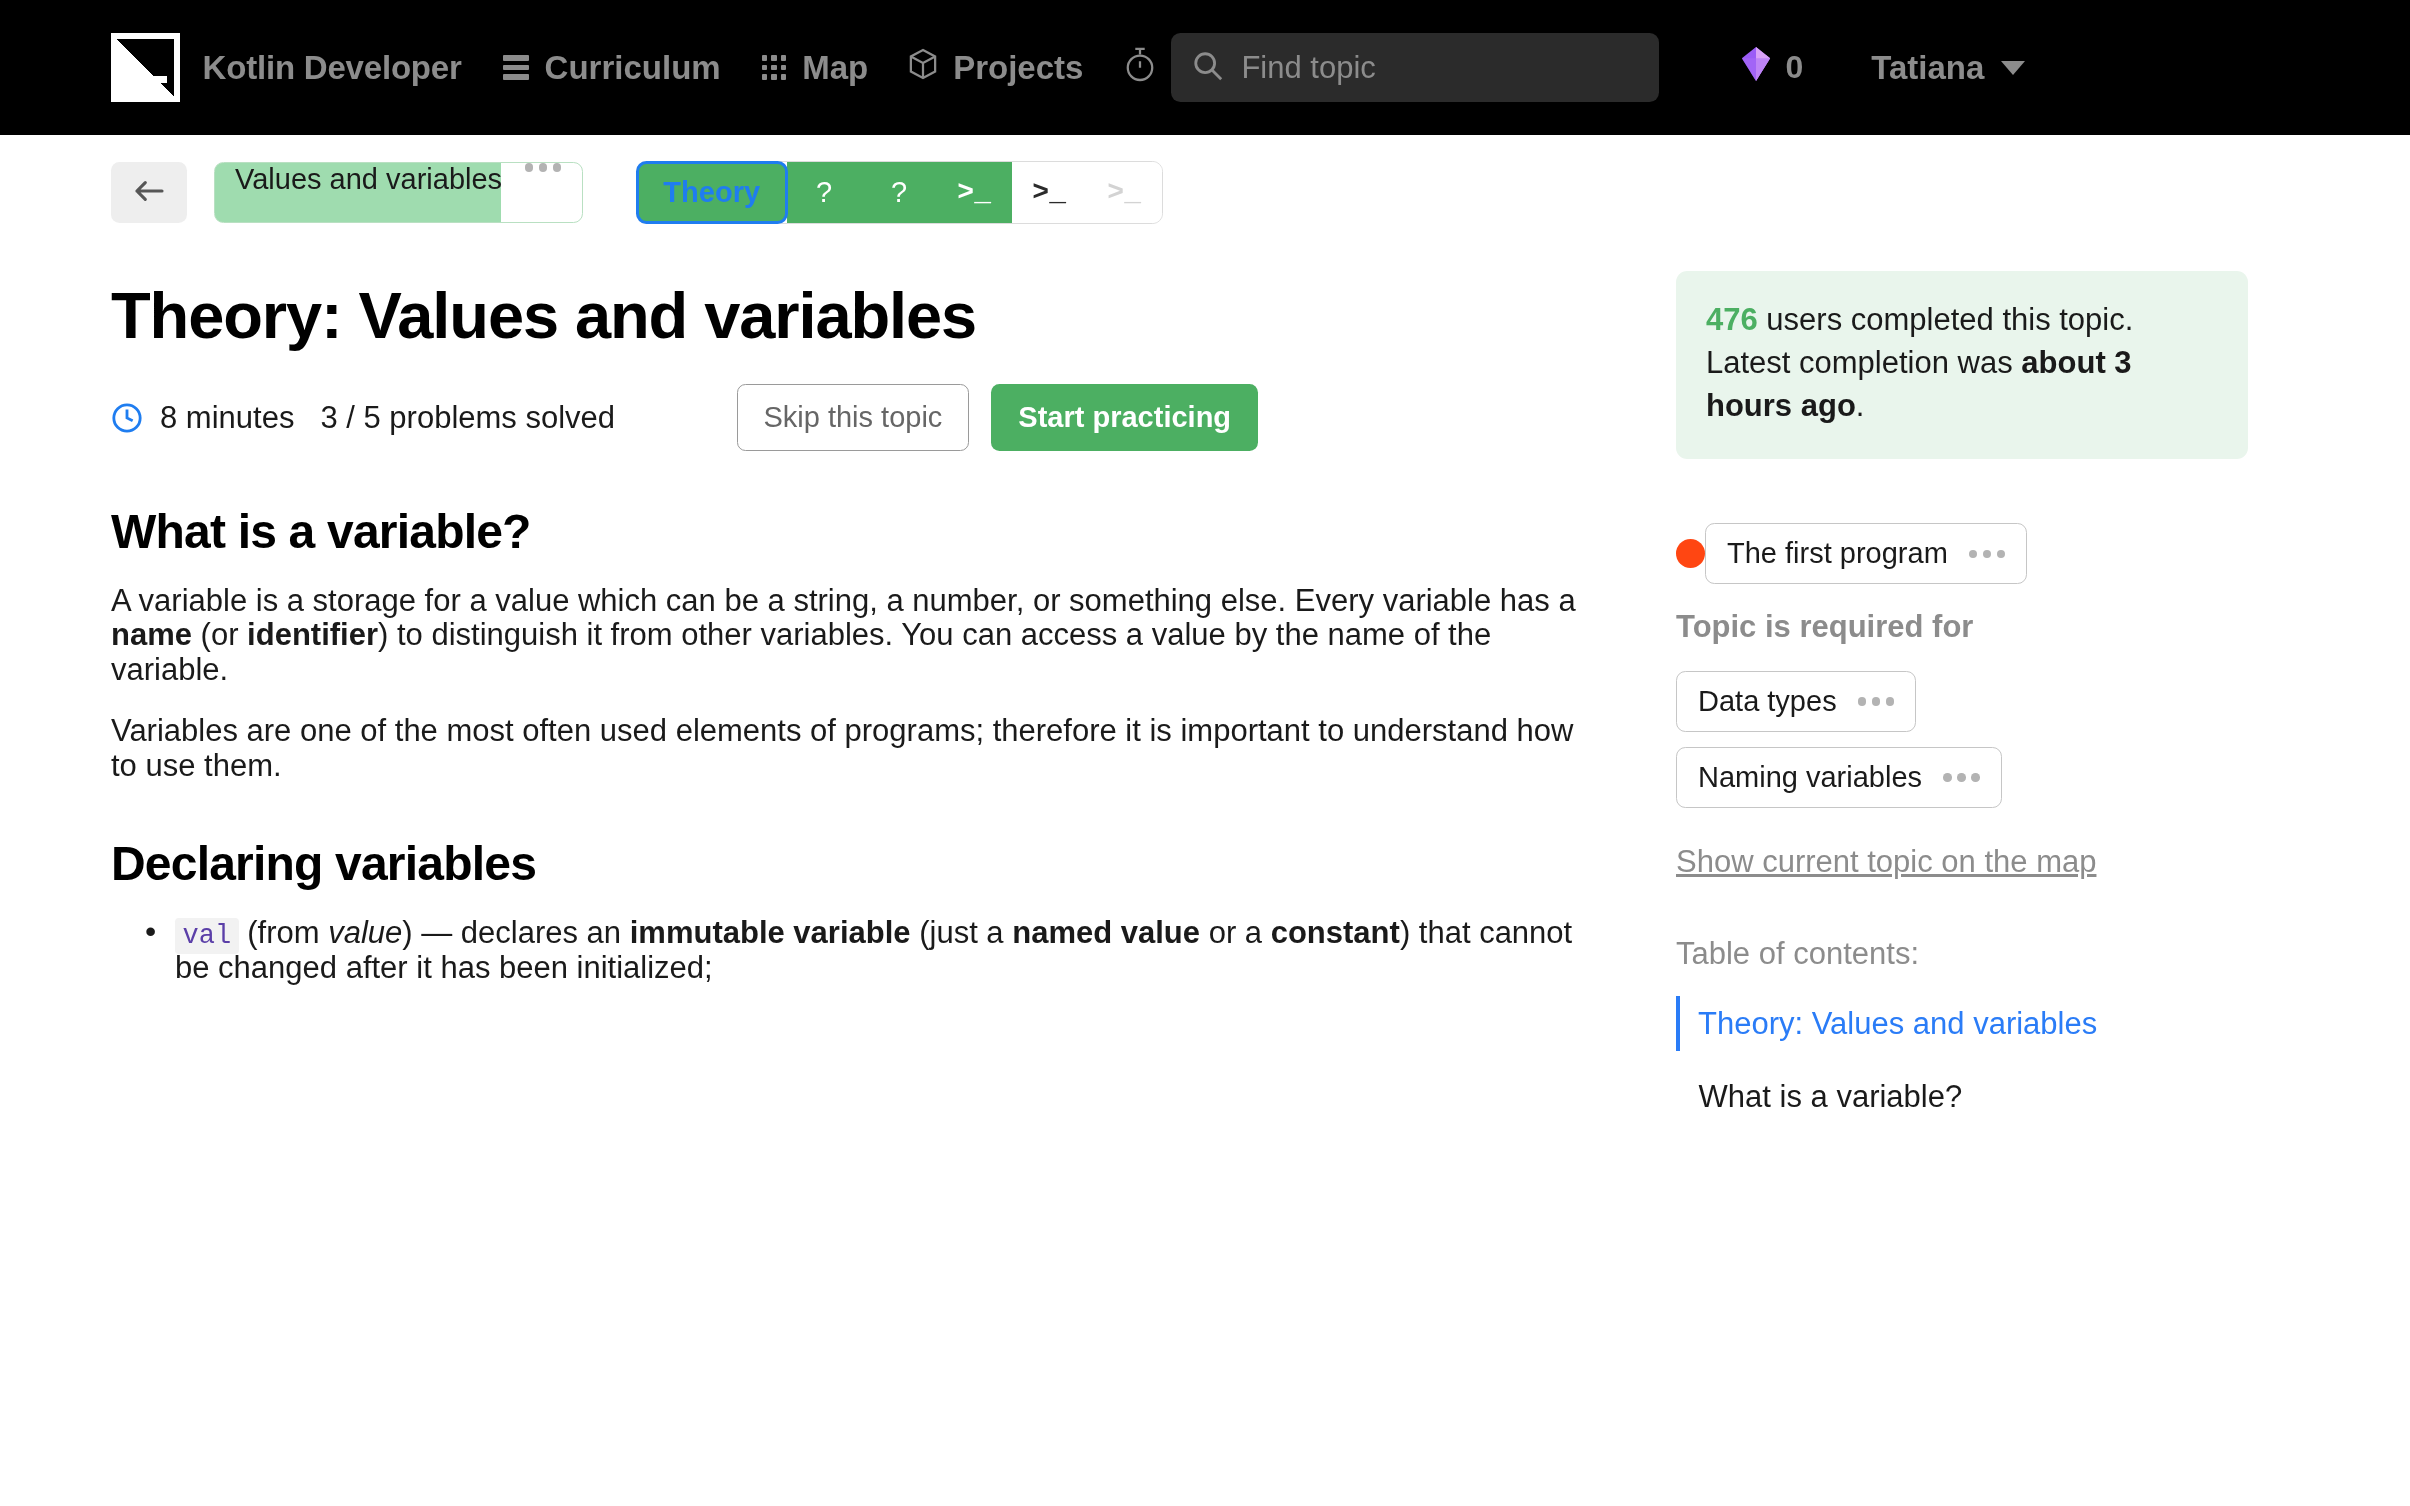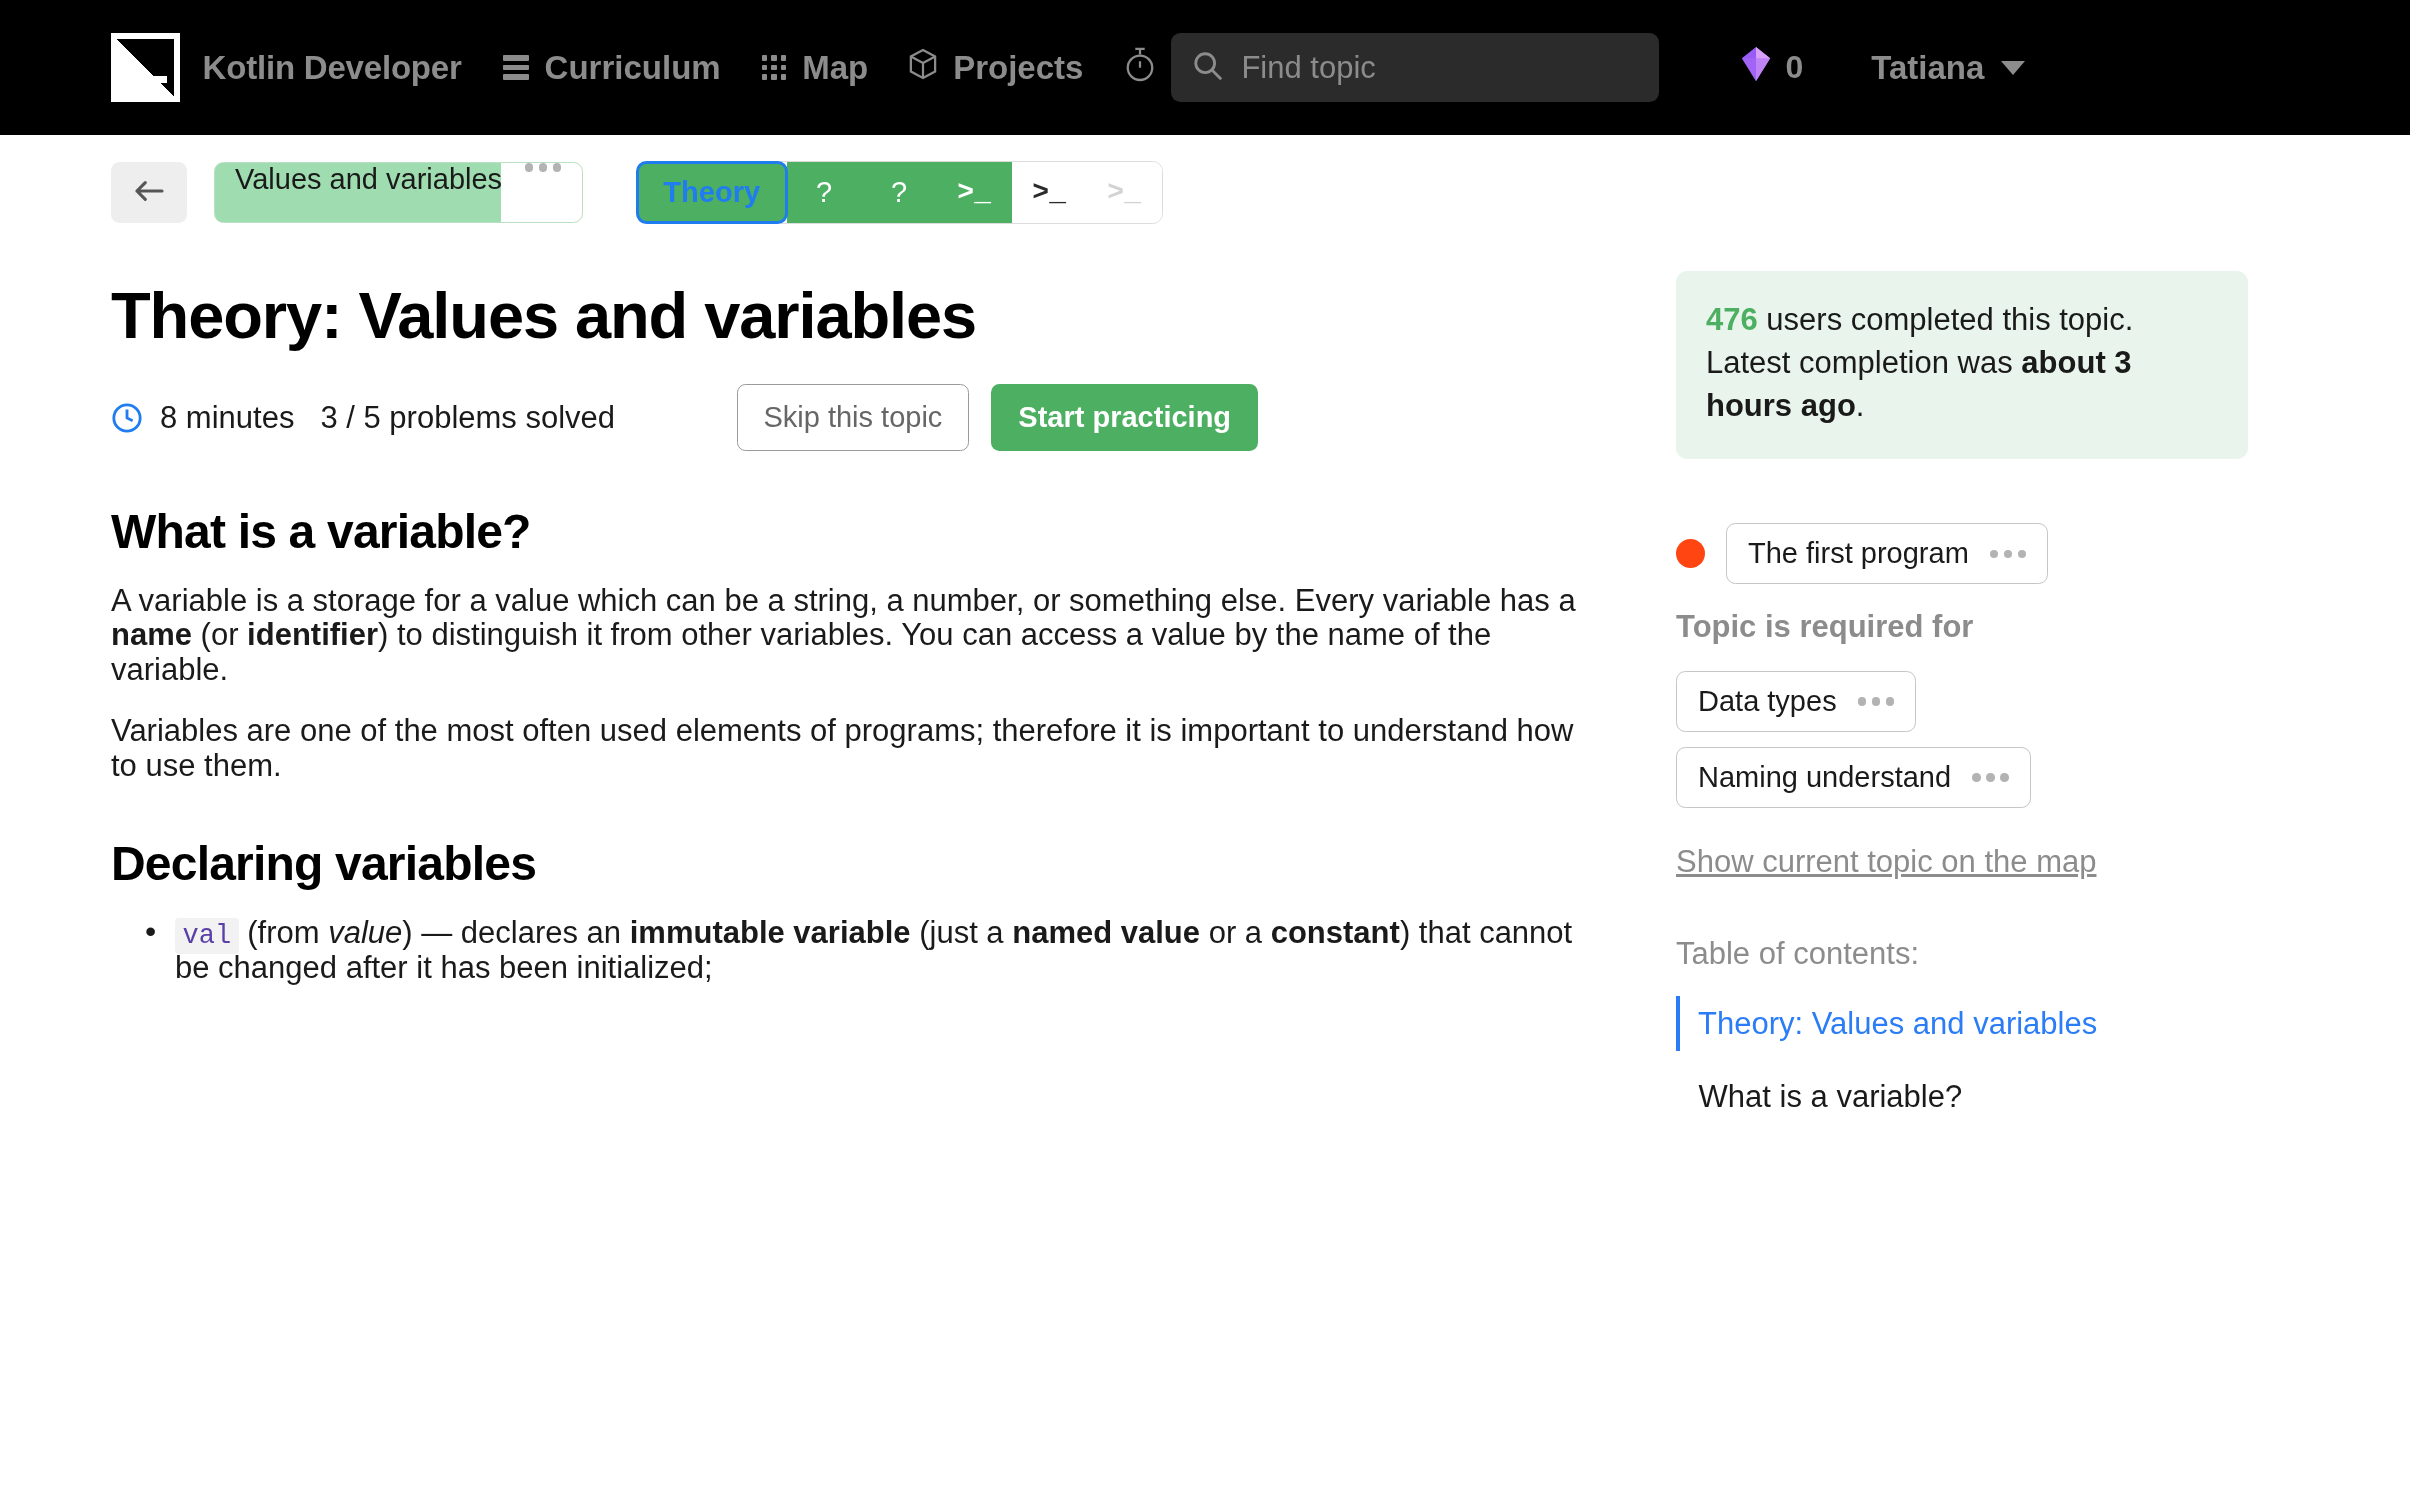--- a/index.html
+++ b/index.html
@@ -287,21 +287,21 @@
     margin-bottom: 64px;
   }
   .stat-card .count { color: #4caf62; font-weight: bold; }
   .aside-h {
     font-size: 31px;
     font-weight: bold;
     margin-bottom: 26px;
   }
   .aside-h.depends { color: #ff4612; }
   .aside-h.required { color: #8c8c8c; margin-top: 24.5px; }
-  .dep-row { display: flex; align-items: center; gap: 21px; margin-bottom: 11.3px; }
+  .dep-row { display: flex; align-items: center; margin-bottom: 11.3px; }
   .dot-red { width: 29px; height: 29px; border-radius: 50%; background: #ff4612; flex: 0 0 auto; }
   .pill {
     border: 0.9px solid #c6c6c6;
     border-radius: 9.4px;
     background: #ffffff;
     display: inline-flex;
     align-items: center;
     gap: 21px;
     padding: 13px 21px;
     font-size: 29px;
@@ -510,21 +510,21 @@
     <div class="pill">
       <span>Data types</span>
       <span class="dots">
           <i></i>
           <i></i>
           <i></i>
         </span>
     </div>
     <br>
     <div class="pill">
-      <span>Naming understand</span>
+      <span>Naming variables</span>
       <span class="dots">
           <i></i>
           <i></i>
           <i></i>
         </span>
     </div>
 
     <div><a class="map-link">Show current topic on the map</a></div>
 
     <div class="toc-title">Table of contents:</div>

